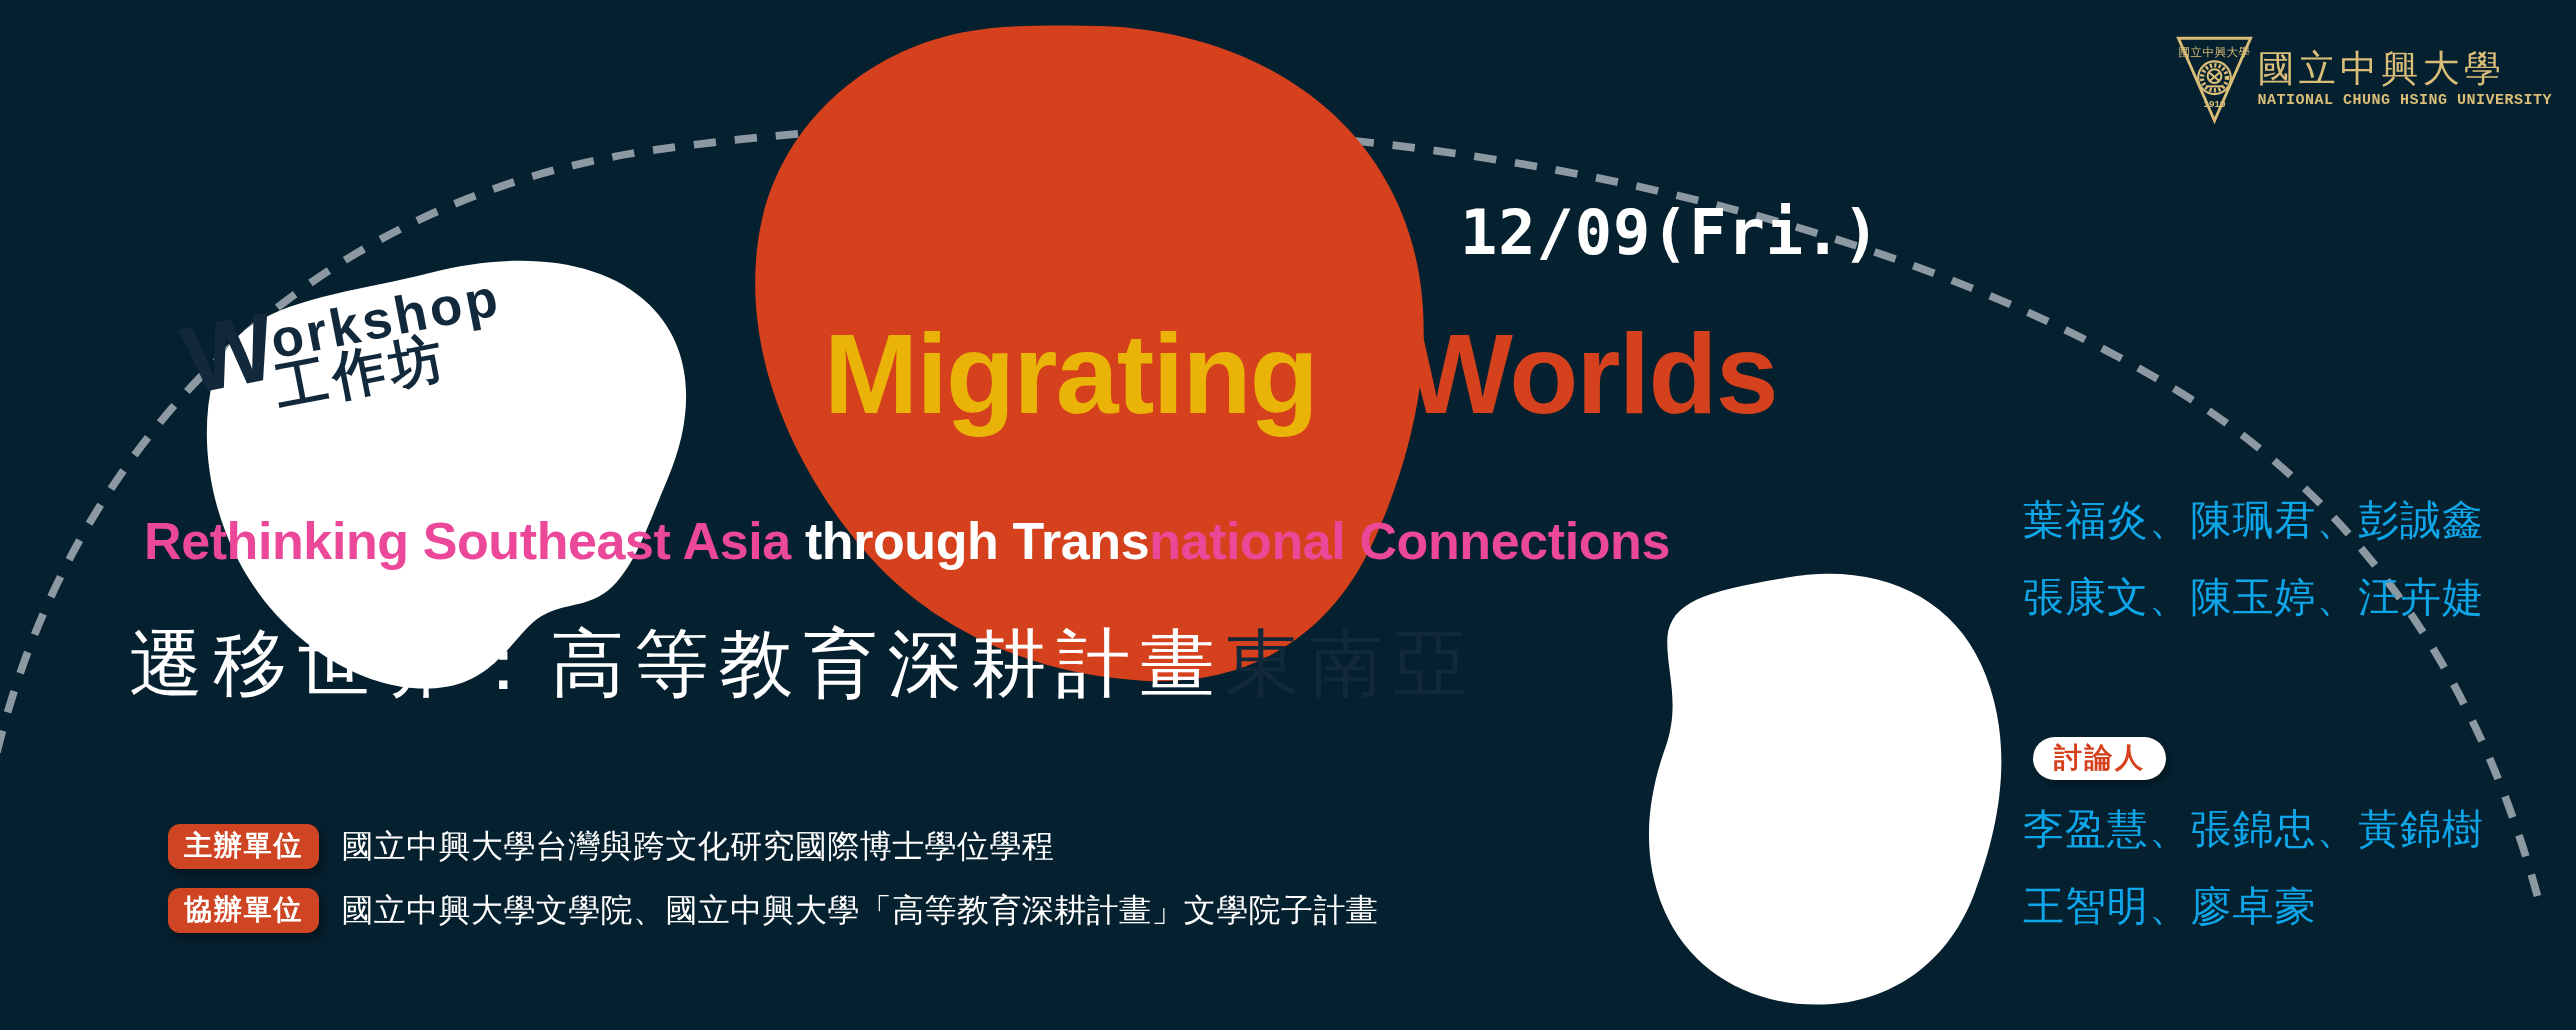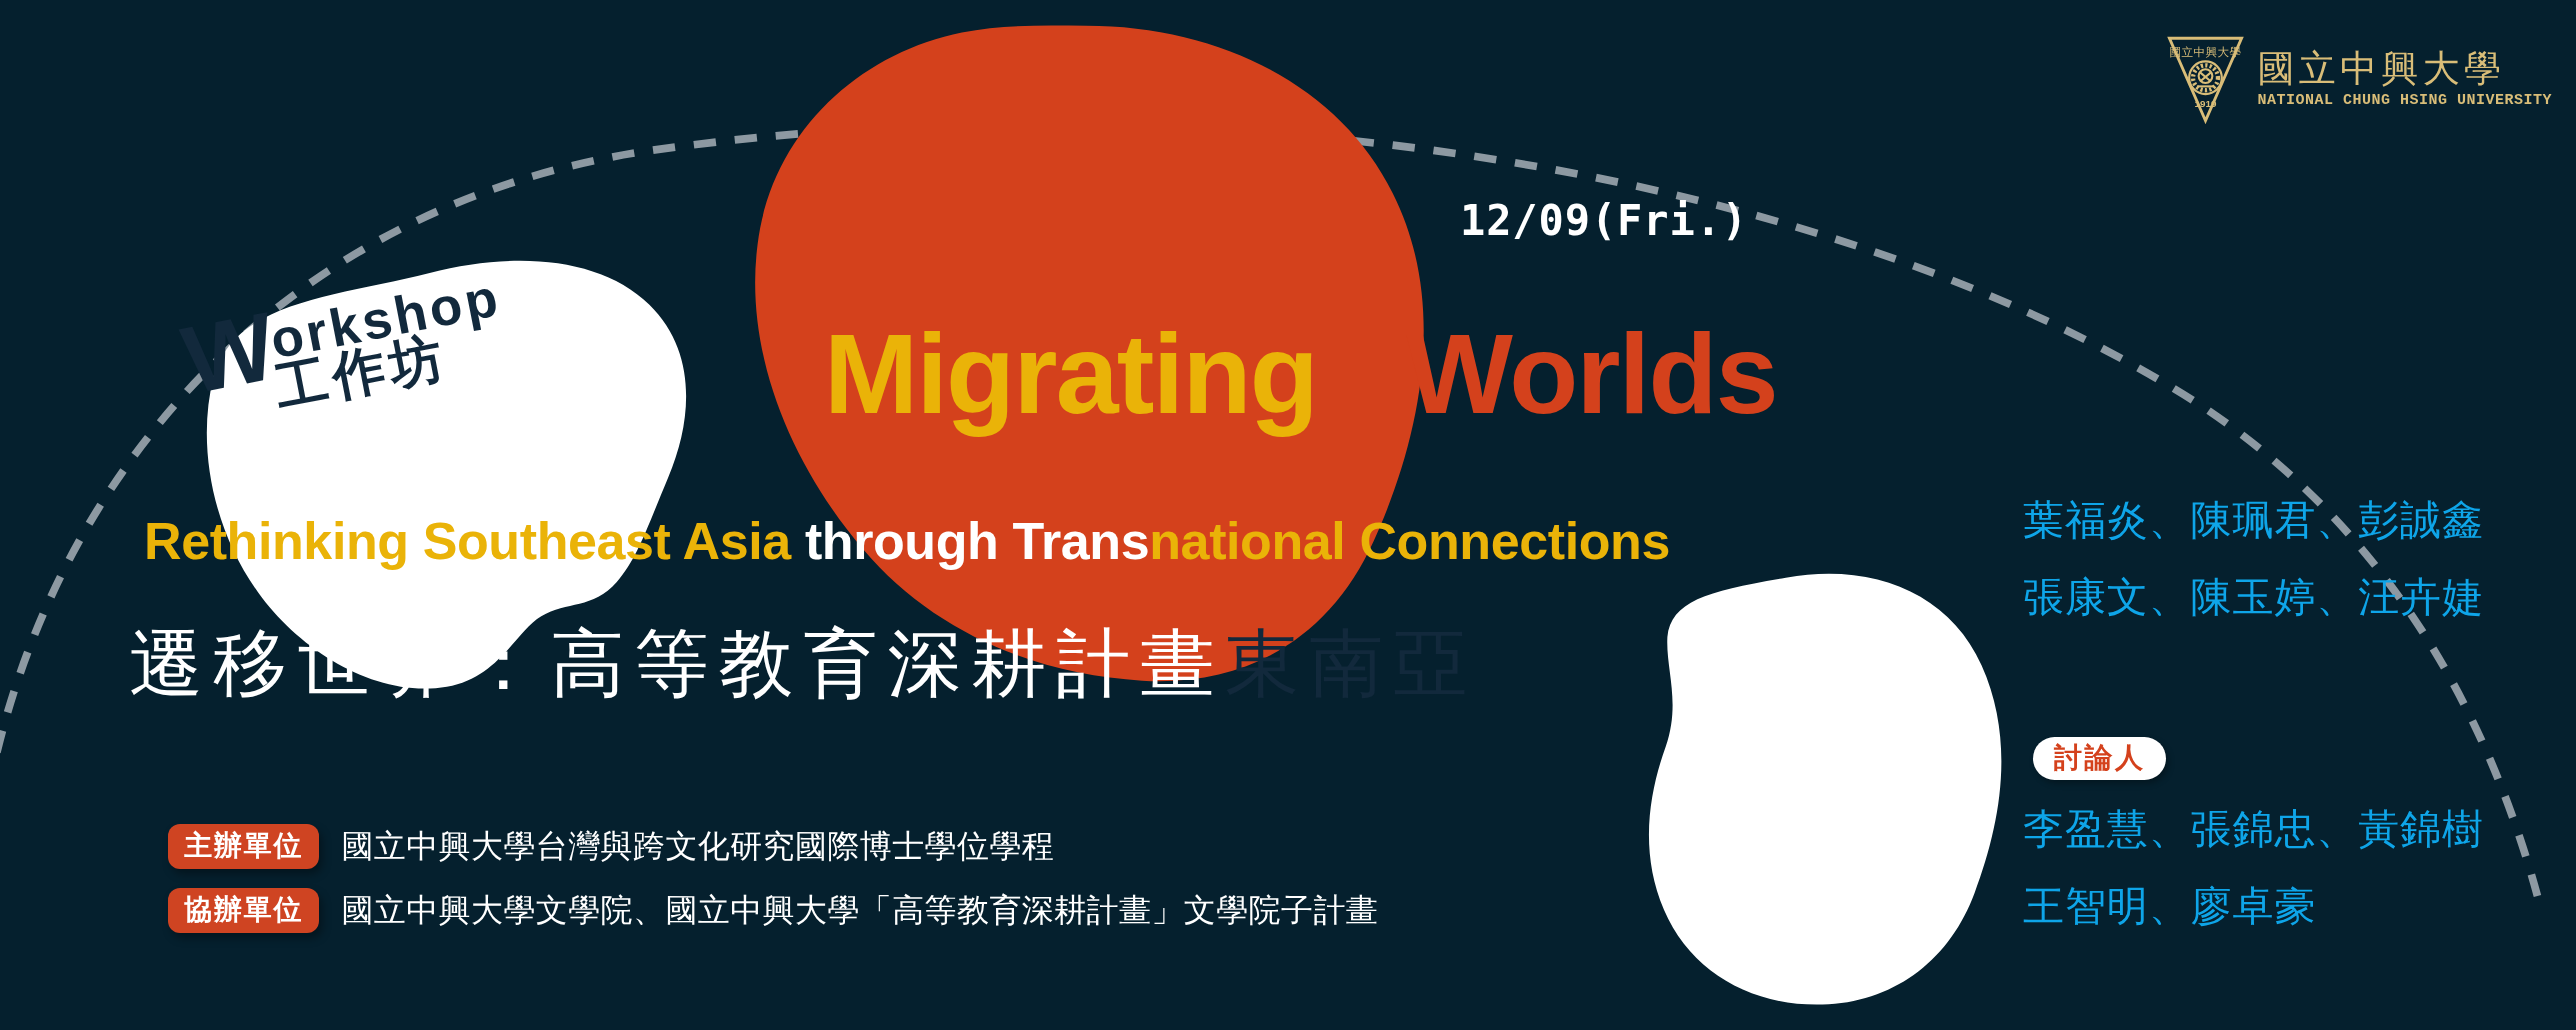--- a/index.html
+++ b/index.html
@@ -47,21 +47,21 @@
     user-select: none;
   }
 
   
   #logo {
     position: absolute;
     right: 24px;
     top: 33px;
     display: flex;
     align-items: center;
-    gap: 12px;
+    gap: 3px;
   }
   #logo-emblem { display: block; }
   #logo-text-wrap { display: flex; flex-direction: column; align-items: flex-start; }
   #logo-cn {
     color: #d9bd78;
     font-size: 37px;
     letter-spacing: 4.3px;
     font-family: "DejaVu Sans", sans-serif;
     line-height: 1.05;
   }
@@ -112,21 +112,21 @@
     line-height: 1;
   }
 
   
   #event-date {
     position: absolute;
     left: 1460px;
     top: 196px;
     color: #ffffff;
     font-family: "DejaVu Sans Mono", monospace;
-    font-size: 42px;
+    font-size: 62px;
     font-weight: bold;
     letter-spacing: 0.9px;
     white-space: nowrap;
   }
 
   
   #main-title {
     position: absolute;
     left: 824px;
     top: 318px;
@@ -145,21 +145,21 @@
     position: absolute;
     left: 144px;
     top: 515px;
     font-family: "Liberation Sans", sans-serif;
     font-size: 52px;
     font-weight: bold;
     letter-spacing: -0.4px;
     white-space: nowrap;
     line-height: 1;
   }
-  .sub-orange { color: #eab308; }
+  .sub-orange { color: #ec4899; }
   .sub-white { color: #ffffff; }
 
   
   #title-cn {
     position: absolute;
     left: 129px;
     top: 617px;
     font-family: "DejaVu Serif", "Liberation Serif", serif;
     font-size: 74px;
     letter-spacing: 10.3px;

